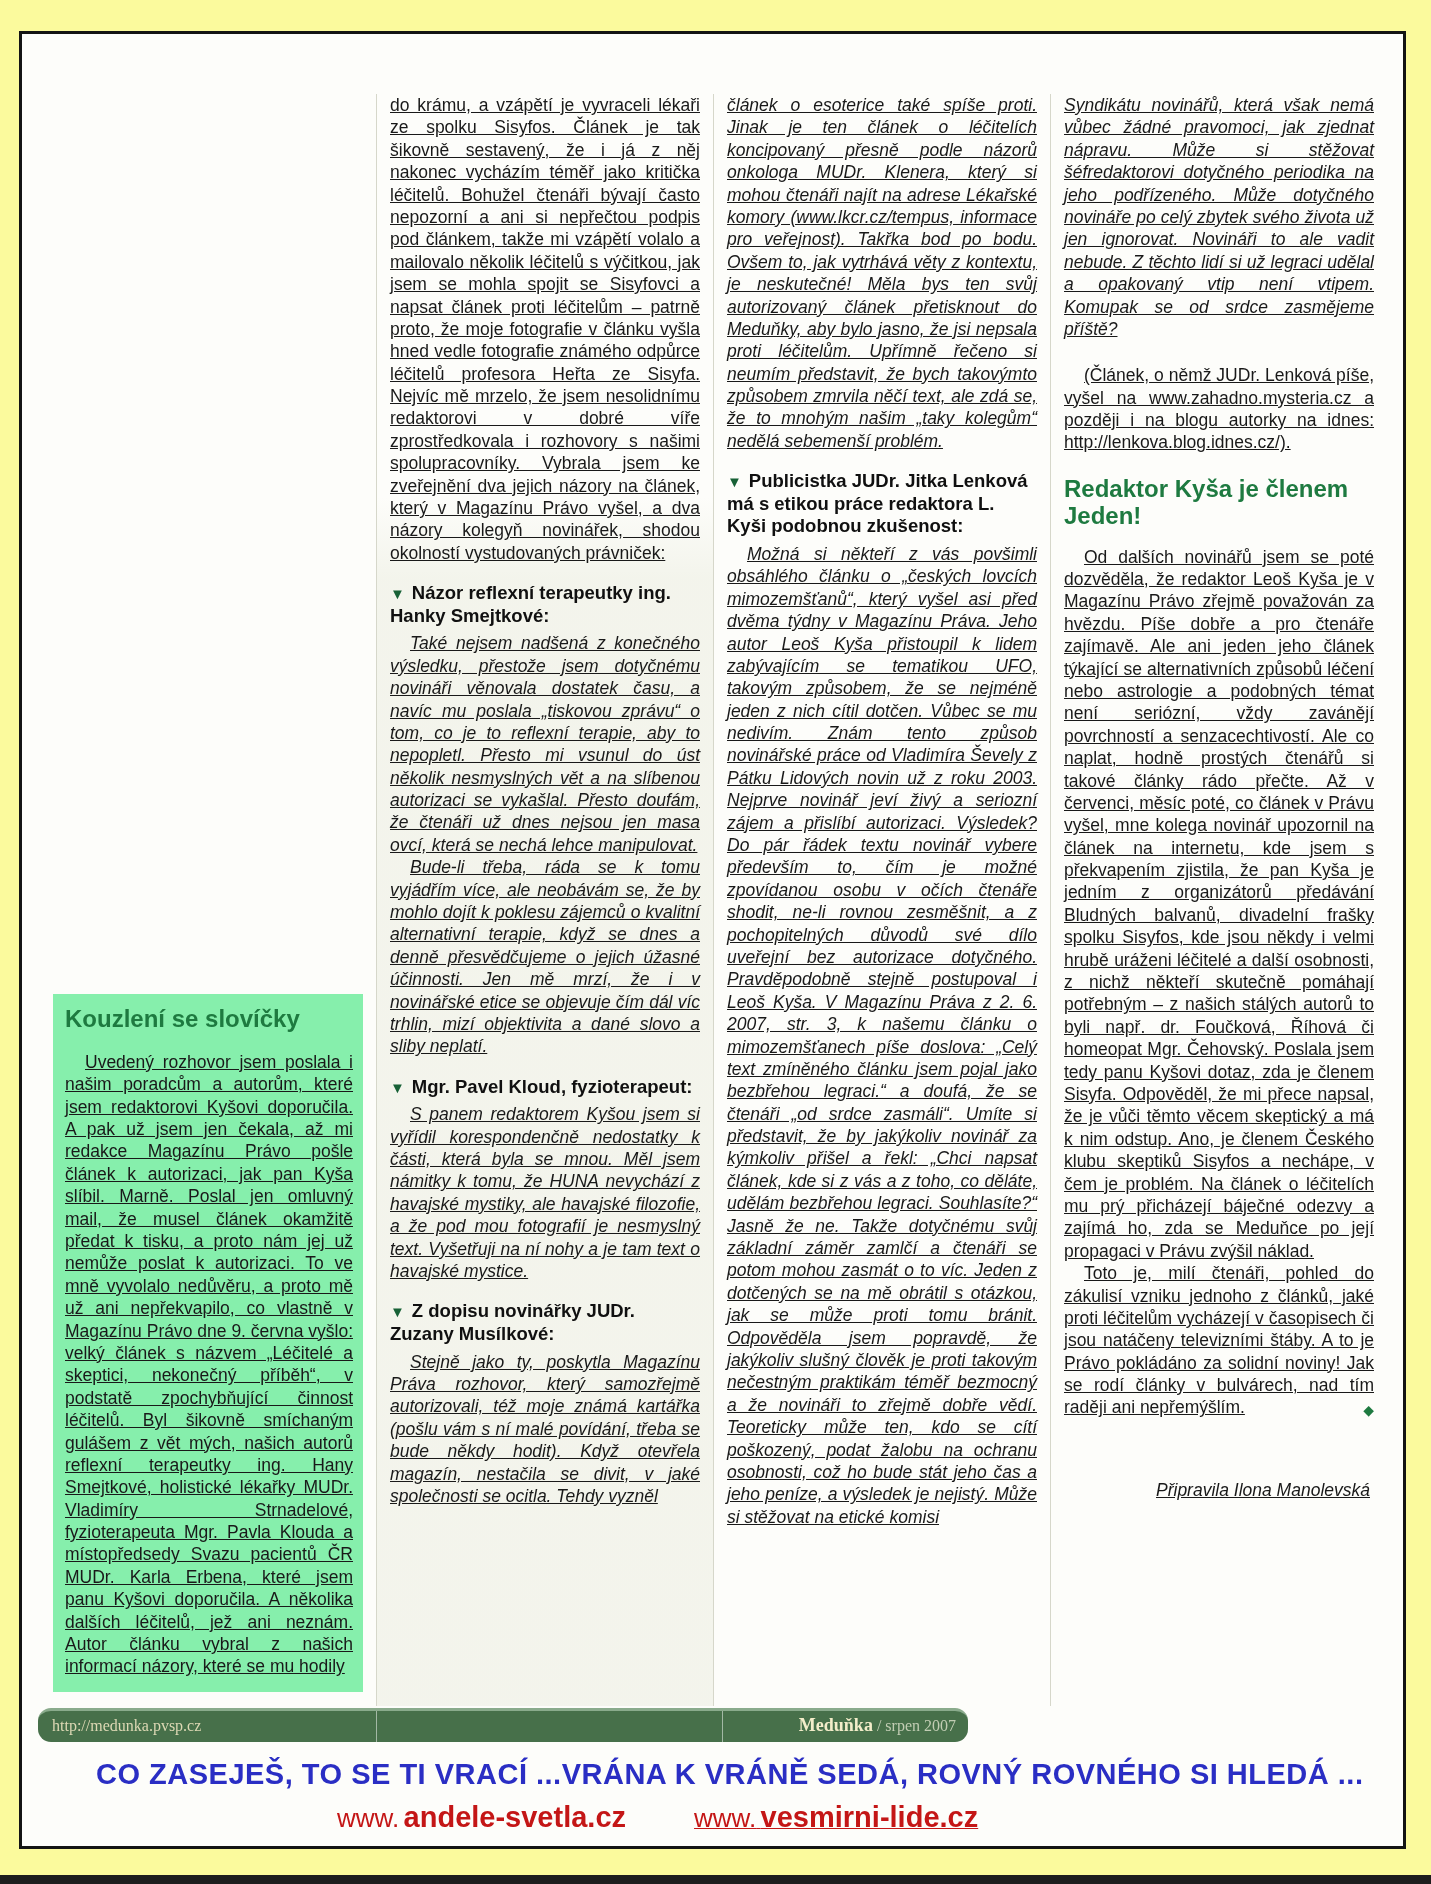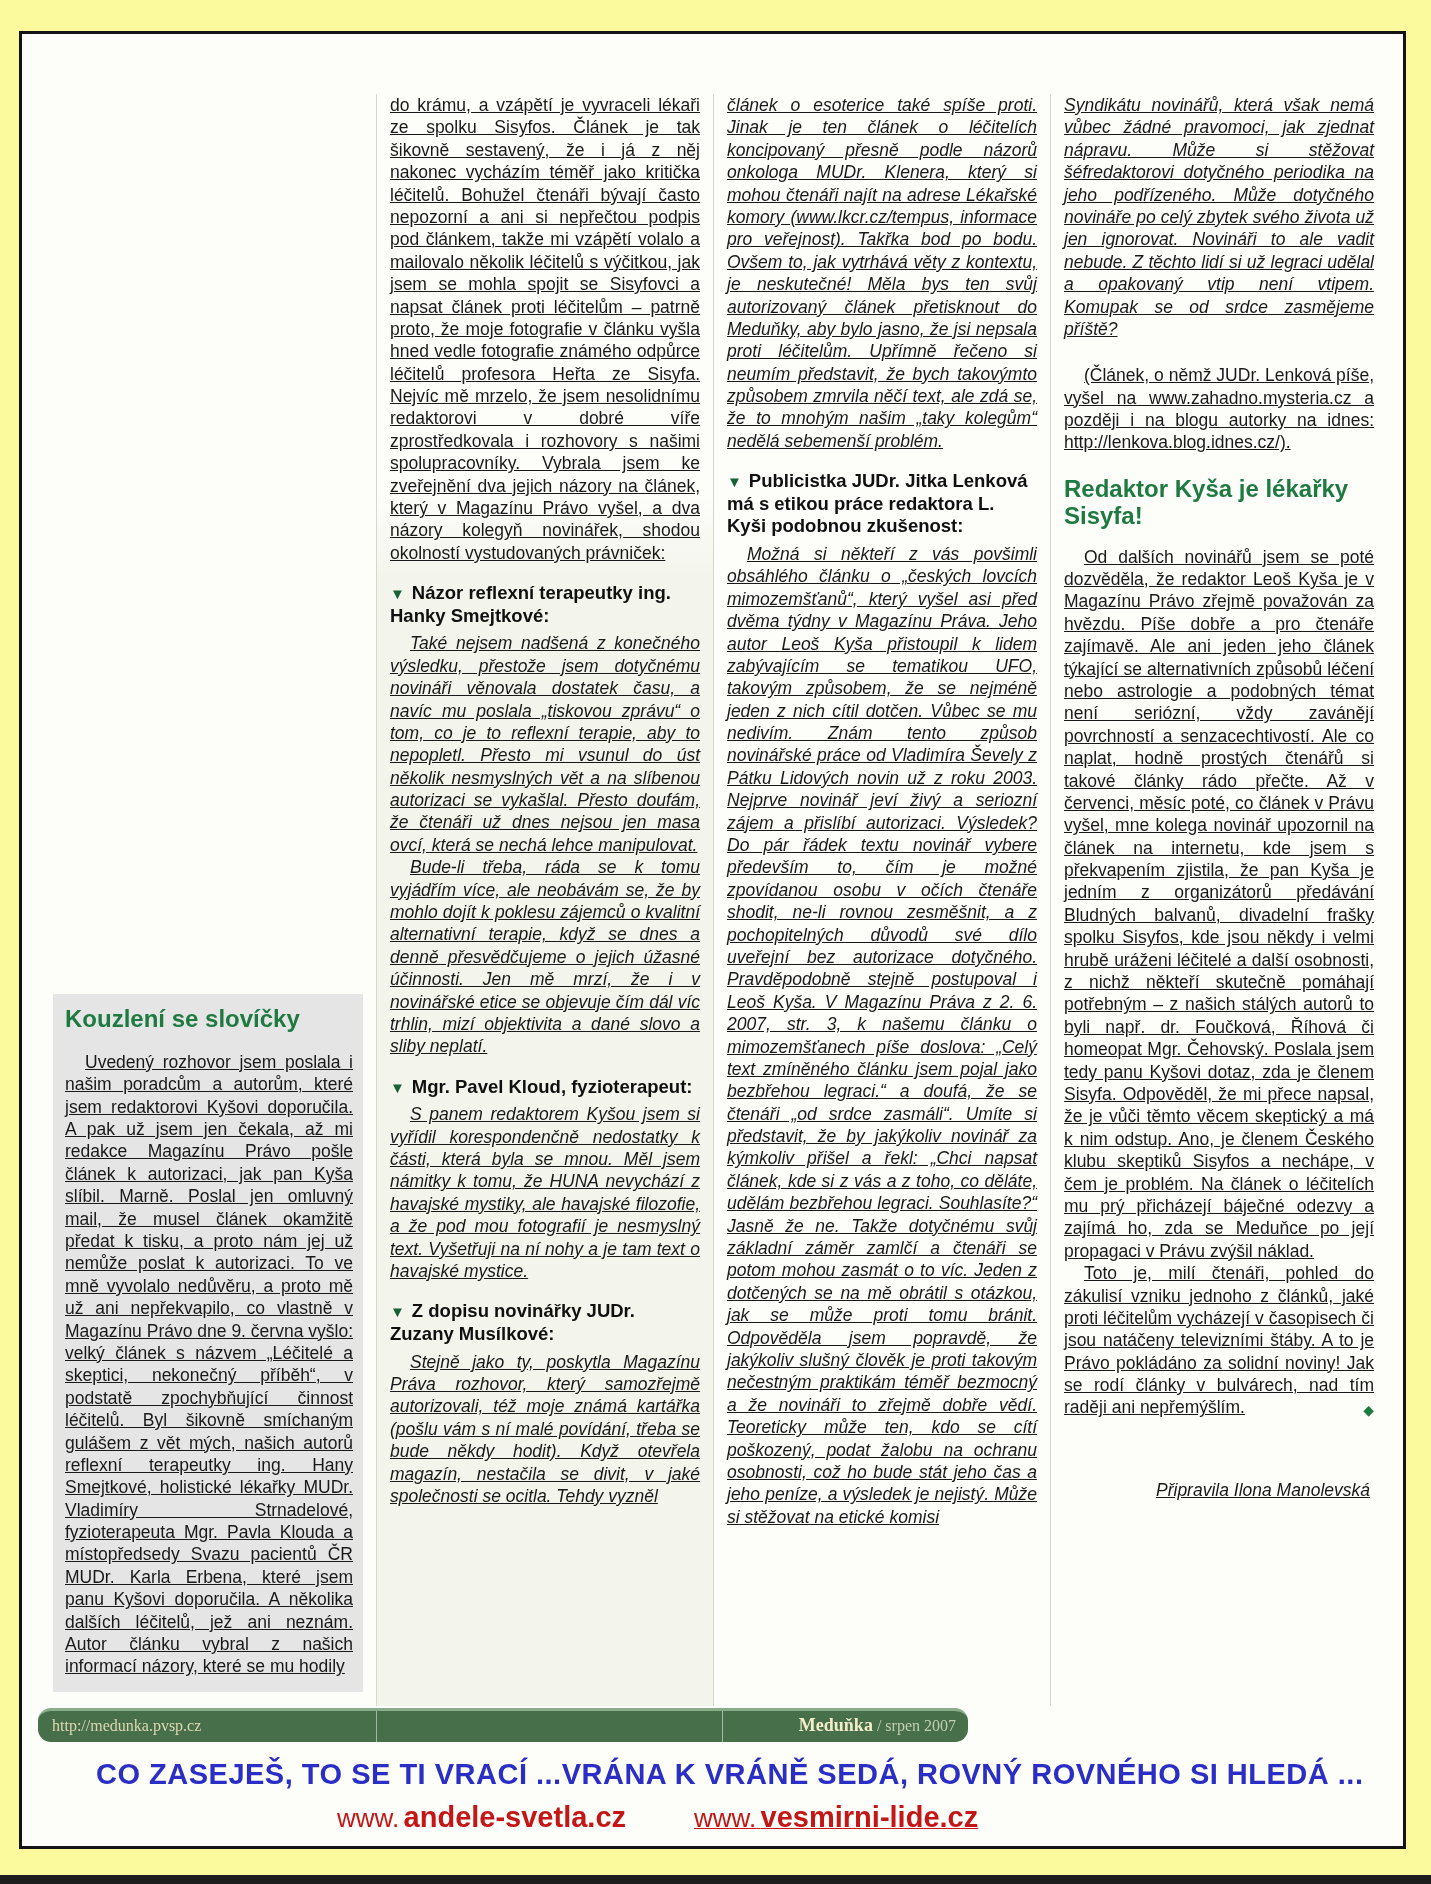--- a/index.html
+++ b/index.html
@@ -33,21 +33,21 @@
   h3.subhead {
     margin:18px 0 5px; font-size:18.5px; font-weight:700; line-height:1.22;
     color:#101010; text-align:left;
   }
   .tri { color:#176136; font-size:15px; margin-right:7px; }
   h2.greenhead {
     color:#1e7a40; font-size:24px; font-weight:700; line-height:1.12;
     margin:22px 0 16px;
   }
   .col1-box {
-    margin-top:900px; background:#e5e5e5; padding:12px 10px 14px 12px;
+    margin-top:900px; background:#86efac; padding:12px 10px 14px 12px;
     min-height:662px; box-sizing:border-box;
   }
   .col1-box h2.greenhead { margin:0 0 18px; }
   .sig { text-align:right !important; font-style:italic; margin-top:60px !important; font-size:17px; padding-right:4px; }
   .dia { float:right; color:#1e7a40; font-size:14px; margin-top:6px; }
   
   .bar {
     position:absolute; left:16px; top:1674px; width:930px; height:34px;
     background:#47704a; border-top:3px solid #8aab8c; box-sizing:border-box;
     font-family:"Liberation Serif", serif;
@@ -96,21 +96,21 @@
         <p class="it ind">Stejně jako ty, poskytla Magazínu Práva rozhovor, který samozřejmě autorizovali, též moje známá kartářka (pošlu vám s ní malé povídání, třeba se bude někdy hodit). Když otevřela magazín, nestačila se divit, v jaké společnosti se ocitla. Tehdy vyzněl</p>
       </div>
     <div class="col col-3">
         <p class="it">článek o esoterice také spíše proti. Jinak je ten článek o léčitelích koncipovaný přesně podle názorů onkologa MUDr. Klenera, který si mohou čtenáři najít na adrese Lékařské komory (www.lkcr.cz/tempus, informace pro veřejnost). Takřka bod po bodu. Ovšem to, jak vytrhává věty z kontextu, je neskutečné! Měla bys ten svůj autorizovaný článek přetisknout do Meduňky, aby bylo jasno, že jsi nepsala proti léčitelům. Upřímně řečeno si neumím představit, že bych takovýmto způsobem zmrvila něčí text, ale zdá se, že to mnohým našim „taky kolegům“ nedělá sebemenší problém.</p>
         <h3 class="subhead"><span class="tri">▼</span>Publicistka JUDr. Jitka Lenková má s etikou práce redaktora L. Kyši podobnou zkušenost:</h3>
         <p class="it ind">Možná si někteří z vás povšimli obsáhlého článku o „českých lovcích mimozemšťanů“, který vyšel asi před dvěma týdny v Magazínu Práva. Jeho autor Leoš Kyša přistoupil k lidem zabývajícím se tematikou UFO, takovým způsobem, že se nejméně jeden z nich cítil dotčen. Vůbec se mu nedivím. Znám tento způsob novinářské práce od Vladimíra Ševely z Pátku Lidových novin už z roku 2003. Nejprve novinář jeví živý a seriozní zájem a přislíbí autorizaci. Výsledek? Do pár řádek textu novinář vybere především to, čím je možné zpovídanou osobu v očích čtenáře shodit, ne-li rovnou zesměšnit, a z pochopitelných důvodů své dílo uveřejní bez autorizace dotyčného. Pravděpodobně stejně postupoval i Leoš Kyša. V Magazínu Práva z 2. 6. 2007, str. 3, k našemu článku o mimozemšťanech píše doslova: „Celý text zmíněného článku jsem pojal jako bezbřehou legraci.“ a doufá, že se čtenáři „od srdce zasmáli“. Umíte si představit, že by jakýkoliv novinář za kýmkoliv přišel a řekl: „Chci napsat článek, kde si z vás a z toho, co děláte, udělám bezbřehou legraci. Souhlasíte?“ Jasně že ne. Takže dotyčnému svůj základní záměr zamlčí a čtenáři se potom mohou zasmát o to víc. Jeden z dotčených se na mě obrátil s otázkou, jak se může proti tomu bránit. Odpověděla jsem popravdě, že jakýkoliv slušný člověk je proti takovým nečestným praktikám téměř bezmocný a že novináři to zřejmě dobře vědí. Teoreticky může ten, kdo se cítí poškozený, podat žalobu na ochranu osobnosti, což ho bude stát jeho čas a jeho peníze, a výsledek je nejistý. Může si stěžovat na etické komisi</p>
       </div>
     <div class="col col-4">
         <p class="it">Syndikátu novinářů, která však nemá vůbec žádné pravomoci, jak zjednat nápravu. Může si stěžovat šéfredaktorovi dotyčného periodika na jeho podřízeného. Může dotyčného novináře po celý zbytek svého života už jen ignorovat. Novináři to ale vadit nebude. Z těchto lidí si už legraci udělal a opakovaný vtip není vtipem. Komupak se od srdce zasmějeme příště?</p>
         <p class="note ind">(Článek, o němž JUDr. Lenková píše, vyšel na www.zahadno.mysteria.cz a později i na blogu autorky na idnes: http://lenkova.blog.idnes.cz/).</p>
-        <h2 class="greenhead">Redaktor Kyša je lékařky Sisyfa!</h2>
+        <h2 class="greenhead">Redaktor Kyša je členem Jeden!</h2>
         <p class="ind">Od dalších novinářů jsem se poté dozvěděla, že redaktor Leoš Kyša je v Magazínu Právo zřejmě považován za hvězdu. Píše dobře a pro čtenáře zajímavě. Ale ani jeden jeho článek týkající se alternativních způsobů léčení nebo astrologie a podobných témat není seriózní, vždy zavánějí povrchností a senzacechtivostí. Ale co naplat, hodně prostých čtenářů si takové články rádo přečte. Až v červenci, měsíc poté, co článek v Právu vyšel, mne kolega novinář upozornil na článek na internetu, kde jsem s překvapením zjistila, že pan Kyša je jedním z organizátorů předávání Bludných balvanů, divadelní frašky spolku Sisyfos, kde jsou někdy i velmi hrubě uráženi léčitelé a další osobnosti, z nichž někteří skutečně pomáhají potřebným – z našich stálých autorů to byli např. dr. Foučková, Říhová či homeopat Mgr. Čehovský. Poslala jsem tedy panu Kyšovi dotaz, zda je členem Sisyfa. Odpověděl, že mi přece napsal, že je vůči těmto věcem skeptický a má k nim odstup. Ano, je členem Českého klubu skeptiků Sisyfos a nechápe, v čem je problém. Na článek o léčitelích mu prý přicházejí báječné odezvy a zajímá ho, zda se Meduňce po její propagaci v Právu zvýšil náklad.</p>
         <p class="ind">Toto je, milí čtenáři, pohled do zákulisí vzniku jednoho z článků, jaké proti léčitelům vycházejí v časopisech či jsou natáčeny televizními štáby. A to je Právo pokládáno za solidní noviny! Jak se rodí články v bulvárech, nad tím raději ani nepřemýšlím.<span class="dia">◆</span></p>
         <p class="sig">Připravila Ilona Manolevská</p>
       </div>
   </div>
 
   <div class="bar">
     <span class="bar-url">http://medunka.pvsp.cz</span>
     <span class="bar-right"><span class="bar-brand">Meduňka</span><span class="bar-issue"> / srpen 2007</span></span>
     <i class="bar-sep s1"></i>

